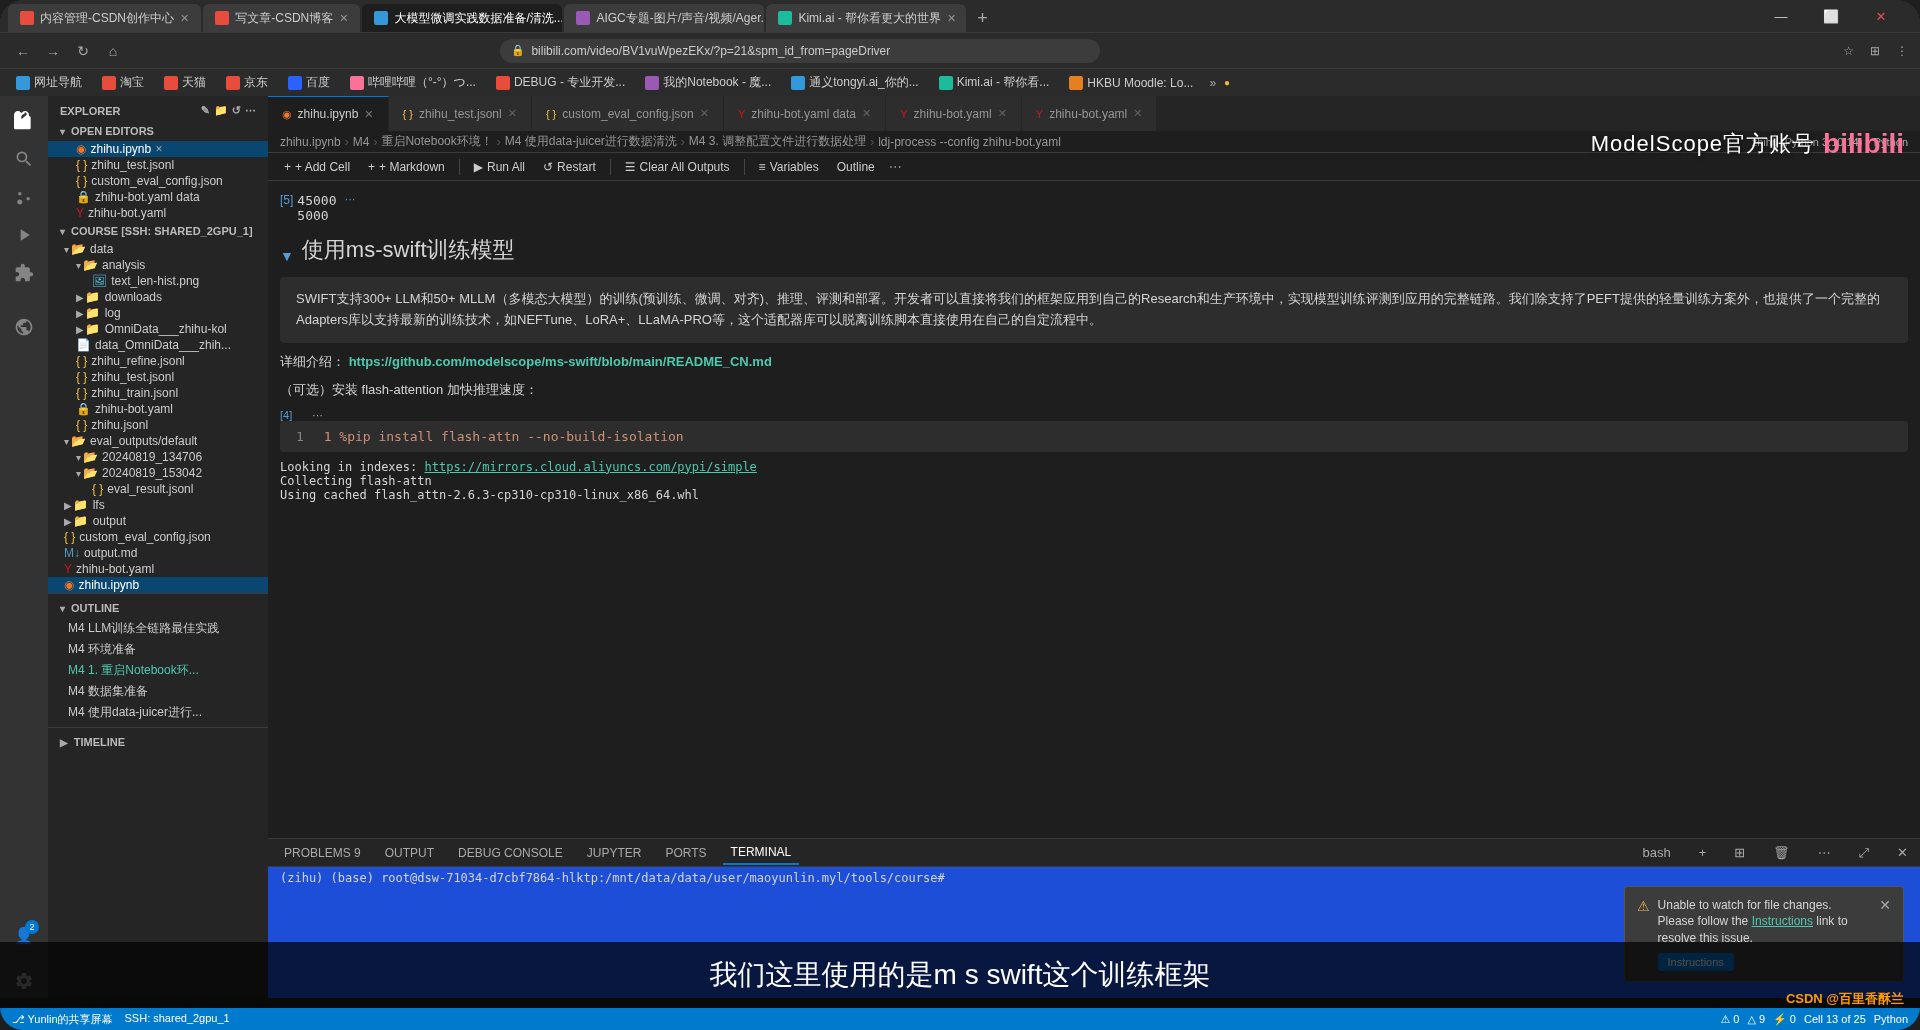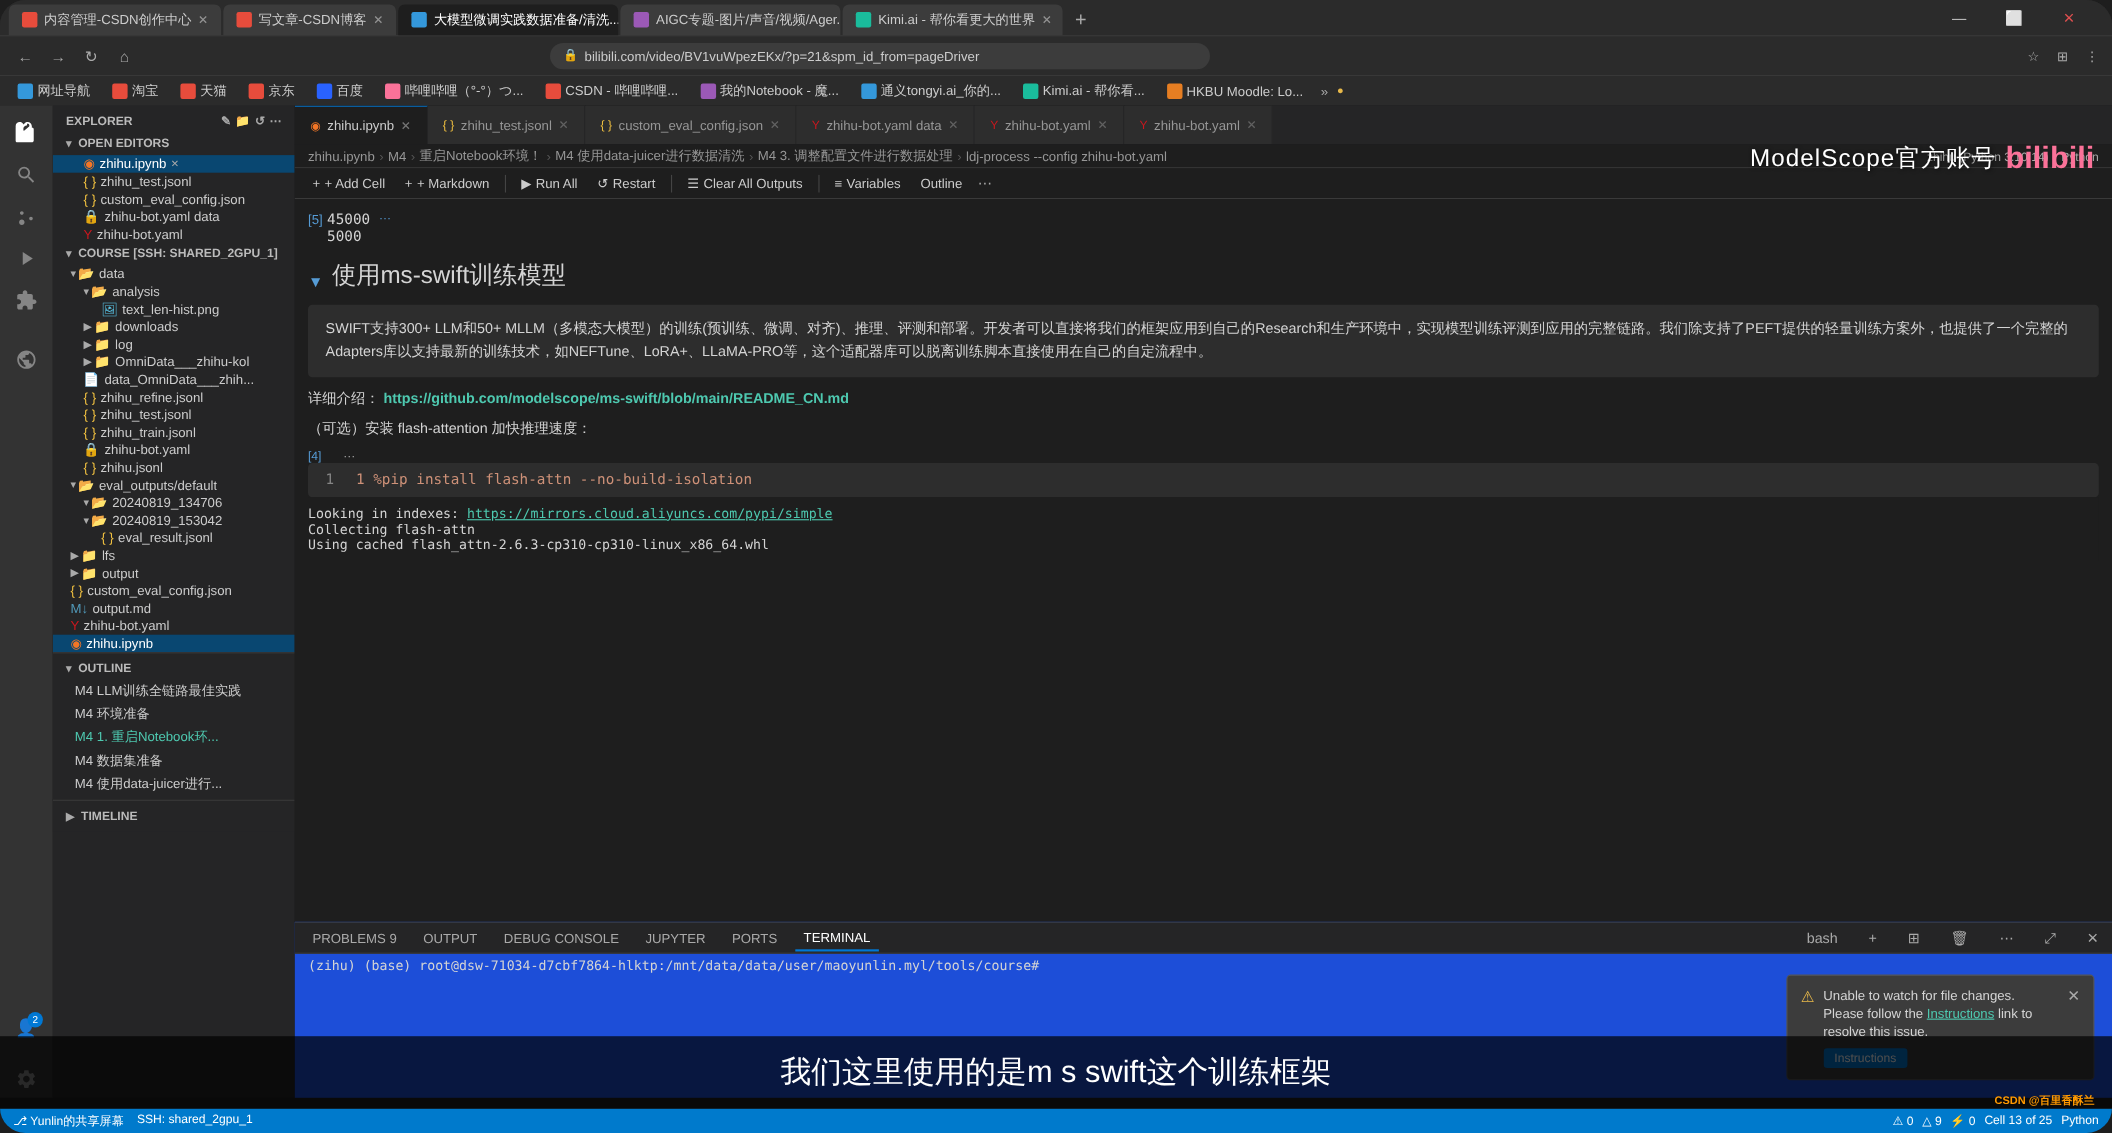--- a/index.html
+++ b/index.html
@@ -105,21 +105,21 @@
 
     
     .subtitle-bar { position: absolute; bottom: 22px; left: 0; right: 0; background: rgba(0,0,0,0.7); padding: 14px 40px; font-size: 28px; color: #fff; font-weight: 500; text-align: center; }
 
     
     .bottom-strip { position: absolute; bottom: 0; left: 0; right: 0; height: 22px; background: #007acc; display: flex; align-items: center; justify-content: space-between; padding: 0 12px; font-size: 11px; color: #fff; }
     .bottom-strip-left { display: flex; gap: 12px; }
     .bottom-strip-right { display: flex; gap: 8px; align-items: center; }
 
     
-    .csdn-watermark { position: absolute; bottom: 22px; right: 16px; font-size: 10px; color: #f90; font-weight: bold; }
+    .csdn-watermark { position: absolute; bottom: 22px; right: 16px; font-size: 13px; color: #f90; font-weight: bold; }
     .icon-json { color: #f0c040; }
     .icon-yaml { color: #cb171e; }
     .icon-folder { color: #dcb67a; }
     .icon-folder-open { color: #dcb67a; }
     .icon-ipynb { color: #F37626; }
     .icon-png { color: #59c6e8; }
     .icon-md { color: #519aba; }
     .icon-lock { color: #cb171e; }
   </style>
 </head>
@@ -204,21 +204,21 @@
       <div class="bookmark-item">
         <span class="bm-icon" style="background:#2962ff;"></span>
         <span>百度</span>
       </div>
       <div class="bookmark-item">
         <span class="bm-icon" style="background:#fb7299;"></span>
         <span>哔哩哔哩（°-°）つ...</span>
       </div>
       <div class="bookmark-item">
         <span class="bm-icon" style="background:#e74c3c;"></span>
-        <span>CSDN - 哔哩哔哩...</span>
+        <span>DEBUG - 专业开发...</span>
       </div>
       <div class="bookmark-item">
         <span class="bm-icon" style="background:#9b59b6;"></span>
         <span>我的Notebook - 魔...</span>
       </div>
       <div class="bookmark-item">
         <span class="bm-icon" style="background:#3498db;"></span>
         <span>通义tongyi.ai_你的...</span>
       </div>
       <div class="bookmark-item">

